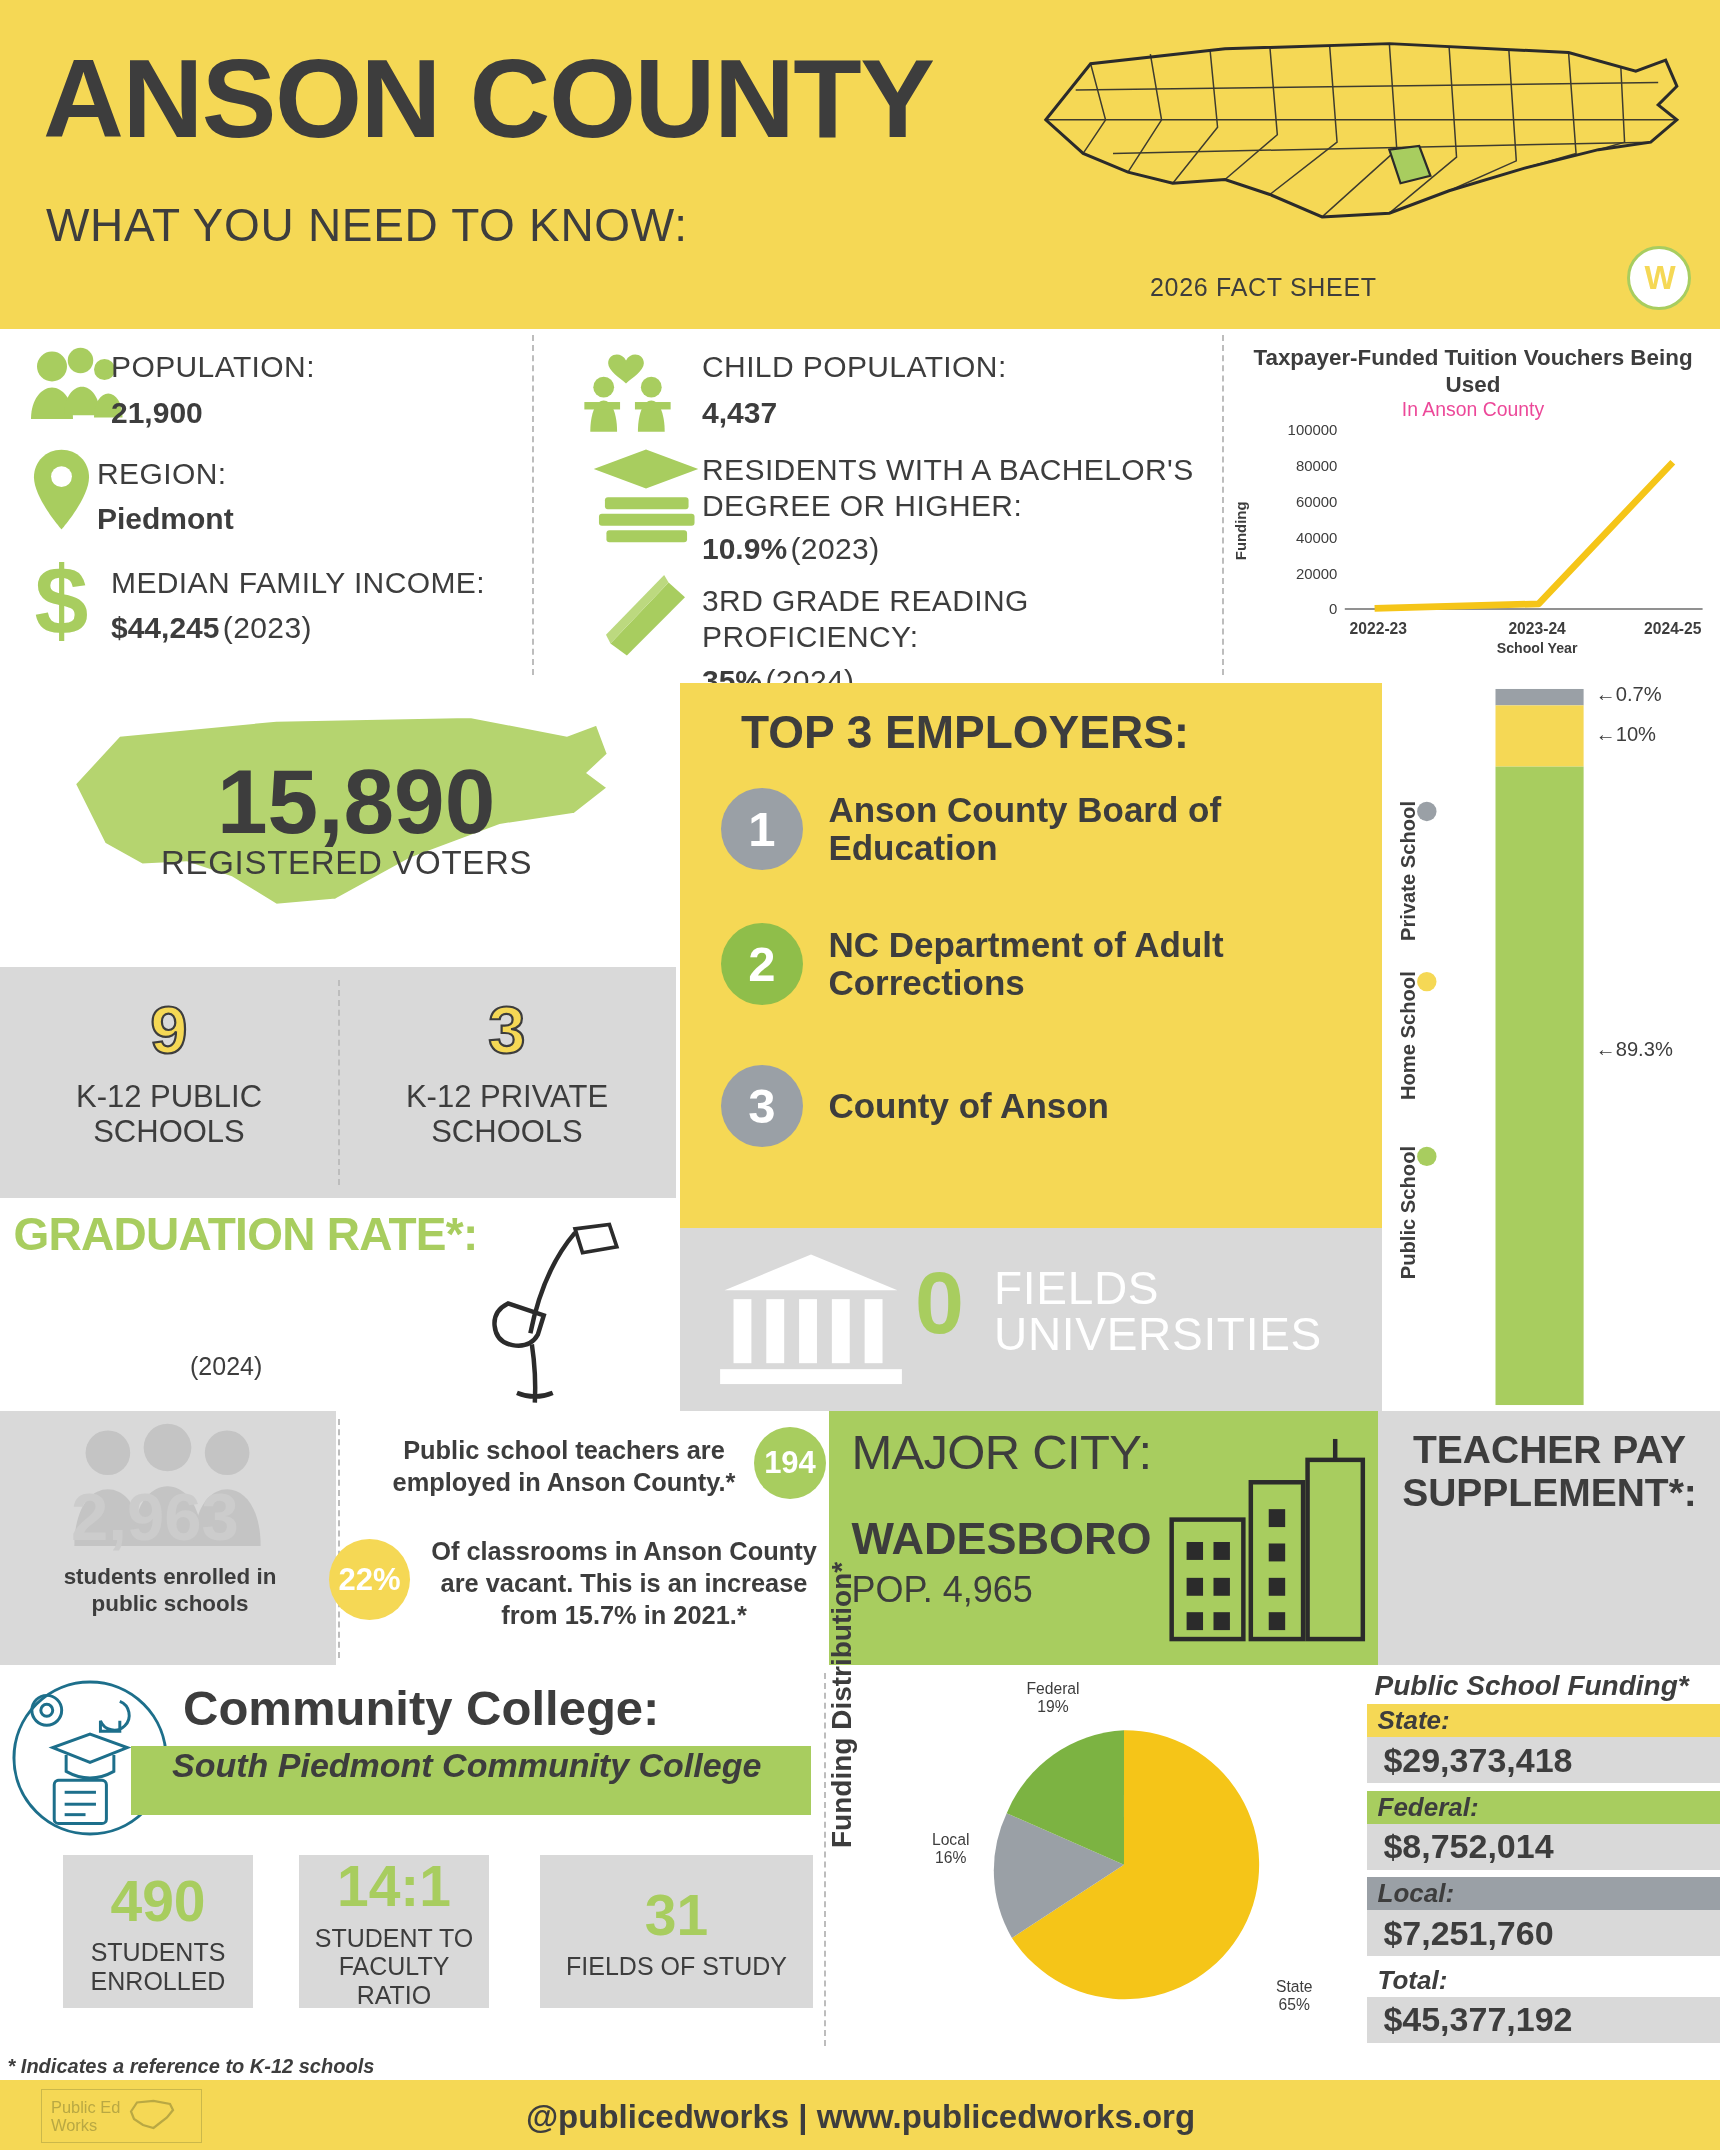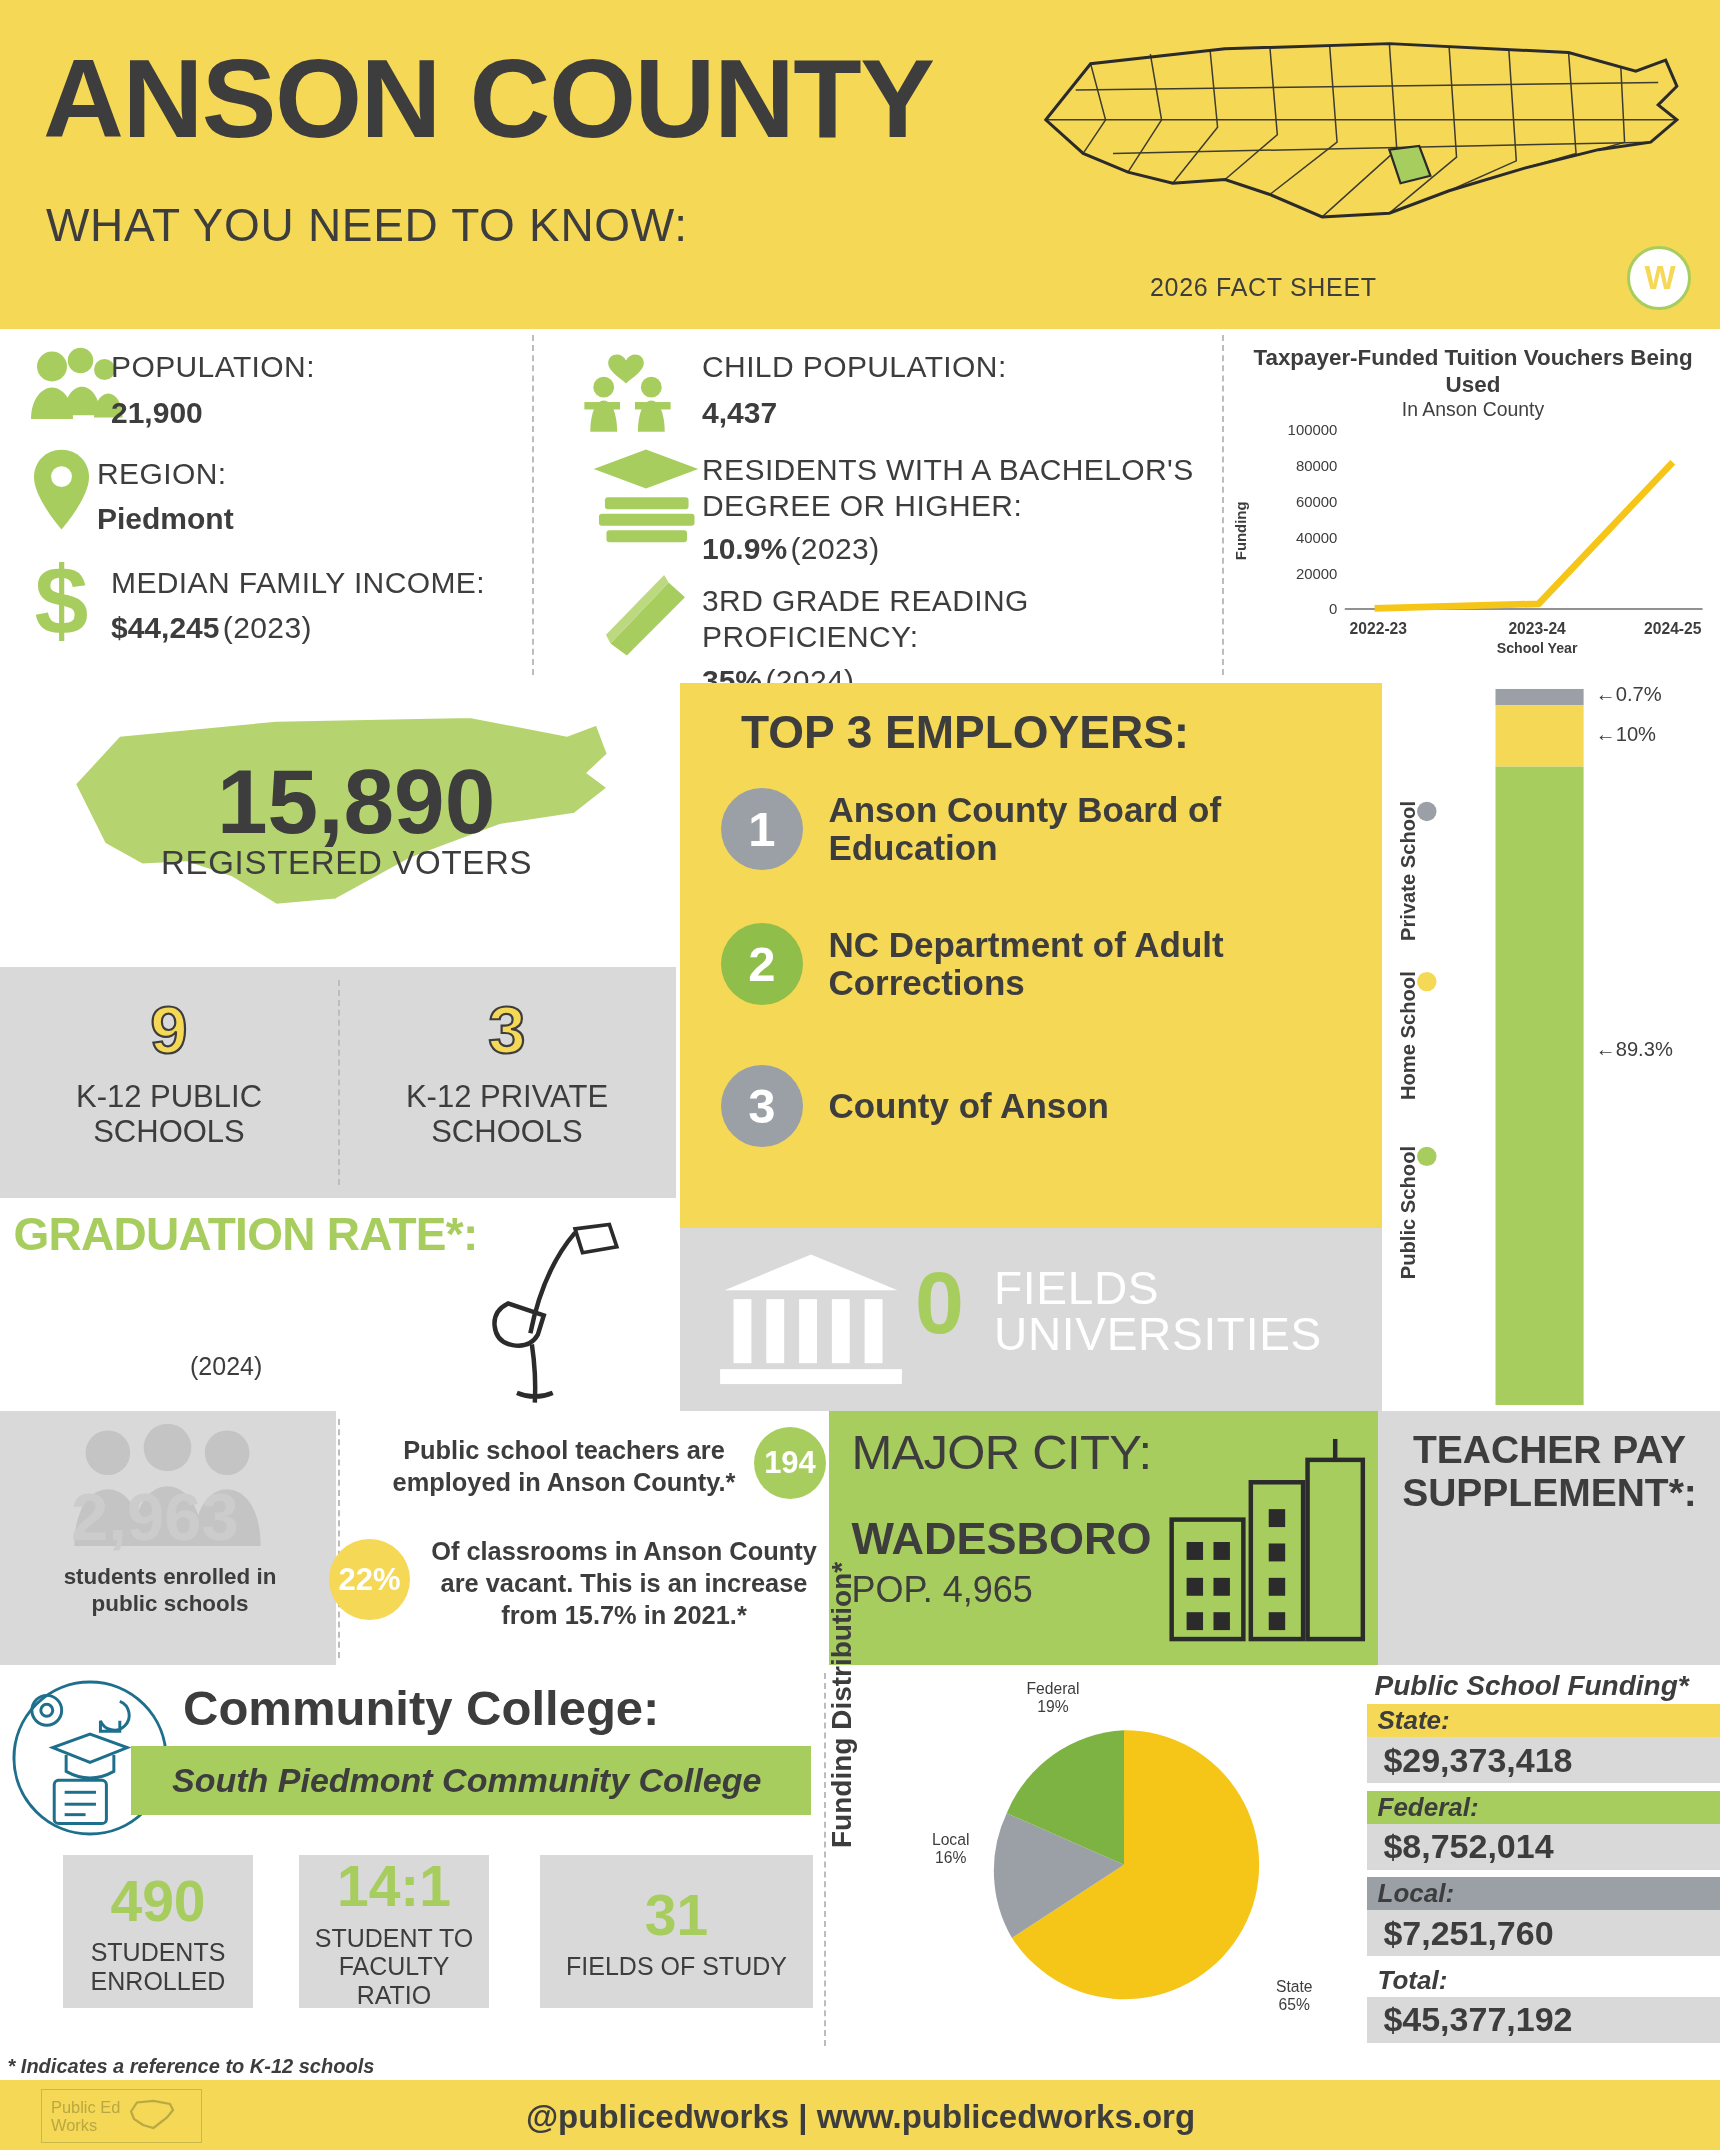--- a/index.html
+++ b/index.html
@@ -74,21 +74,21 @@
   .emp-name { margin-left: 25.4px; font-size: 35px; font-weight: bold; color: #3d3d3d; line-height: 1.1; }
 
   
   .univ { position: absolute; left: 680px; top: 1228px; width: 702px; height: 183px; background: #d9d9d9; }
   .univ-zero { position: absolute; left: 235px; top: 24px; font-size: 88px; font-weight: bold; color: #a8cd5f; }
   .univ-txt { position: absolute; left: 314px; top: 37px; font-size: 46px; color: #fff; letter-spacing: 0.7px; line-height: 1.0; }
 
   
   .voucher { position: absolute; left: 1225px; top: 329px; width: 496px; height: 351px; background: #fff; }
   .voucher-title { position: absolute; left: 0; top: 16.4px; width: 496px; text-align: center; font-size: 22.4px; font-weight: bold; color: #3d3d3d; line-height: 1.2; }
-  .voucher-sub { position: absolute; left: 0; top: 69px; width: 496px; text-align: center; font-size: 19.4px; color: #404040; }
+  .voucher-sub { position: absolute; left: 0; top: 69px; width: 496px; text-align: center; font-size: 19.4px; color: #ec4899; }
 
   
   .stacked { position: absolute; left: 1382px; top: 683px; width: 339px; height: 728px; background: #fff; }
 
   
   .teachers { position: absolute; left: 0; top: 1411px; width: 829px; height: 254px; background: #fff; }
   .teach-left { position: absolute; left: 0; top: 0; width: 336px; height: 254px; background: #d9d9d9; }
   .teach-num { position: absolute; left: 71px; top: 67px; font-size: 67px; font-weight: bold; color: #cccccc; }
   .teach-sub { position: absolute; left: 58px; top: 153px; width: 224px; text-align: center; font-size: 22.4px; font-weight: bold; color: #3d3d3d; line-height: 1.2; }
   .teach-txt1 { position: absolute; left: 366px; top: 24px; width: 396px; font-size: 25.4px; font-weight: bold; color: #3d3d3d; text-align: center; line-height: 1.25; }
@@ -103,21 +103,21 @@
   .mc-pop { position: absolute; left: 22.4px; top: 158px; font-size: 36px; color: #3d3d3d; }
 
   
   .teacherpay { position: absolute; left: 1378px; top: 1411px; width: 343px; height: 254px; background: #d9d9d9; }
   .tp-title { position: absolute; left: 0; top: 18px; width: 343px; text-align: center; font-size: 39px; font-weight: bold; color: #3d3d3d; line-height: 1.1; }
   .tp-value { position: absolute; left: 0; top: 127px; width: 343px; text-align: center; font-size: 64px; font-weight: bold; color: #a8cd5f; -webkit-text-stroke: 2.2px #3d3d3d; }
 
   
   .commcollege { position: absolute; left: 0; top: 1665px; width: 818px; height: 388px; background: #fff; }
   .cc-title { position: absolute; left: 183px; top: 15px; font-size: 49px; font-weight: bold; color: #3d3d3d; }
-  .cc-banner { position: absolute; left: 131px; top: 81px; width: 680px; height: 69px; background: #a8cd5f; display: flex; align-items: center; }
+  .cc-banner { position: absolute; left: 131px; top: 81px; width: 680px; height: 69px; background: #a8cd5f; display: flex; }
   .cc-banner-txt { margin-left: 41px; font-size: 34px; font-style: italic; font-weight: bold; color: #3d3d3d; }
   .cc-box { position: absolute; top: 190px; height: 153px; background: #d9d9d9; display: flex; flex-direction: column; align-items: center; justify-content: center; }
   .cc-num { font-size: 57px; font-weight: bold; color: #a8cd5f; }
   .cc-lbl { font-size: 25px; color: #3d3d3d; text-align: center; line-height: 1.15; margin-top: 4.5px; }
 
   
   .pieblock { position: absolute; left: 818px; top: 1665px; width: 549px; height: 388px; background: #fff; }
   .pie-axis-label { position: absolute; left: 7.5px; top: 183px; transform: rotate(-90deg); transform-origin: left top; font-size: 28px; font-weight: bold; color: #3d3d3d; }
 
   

